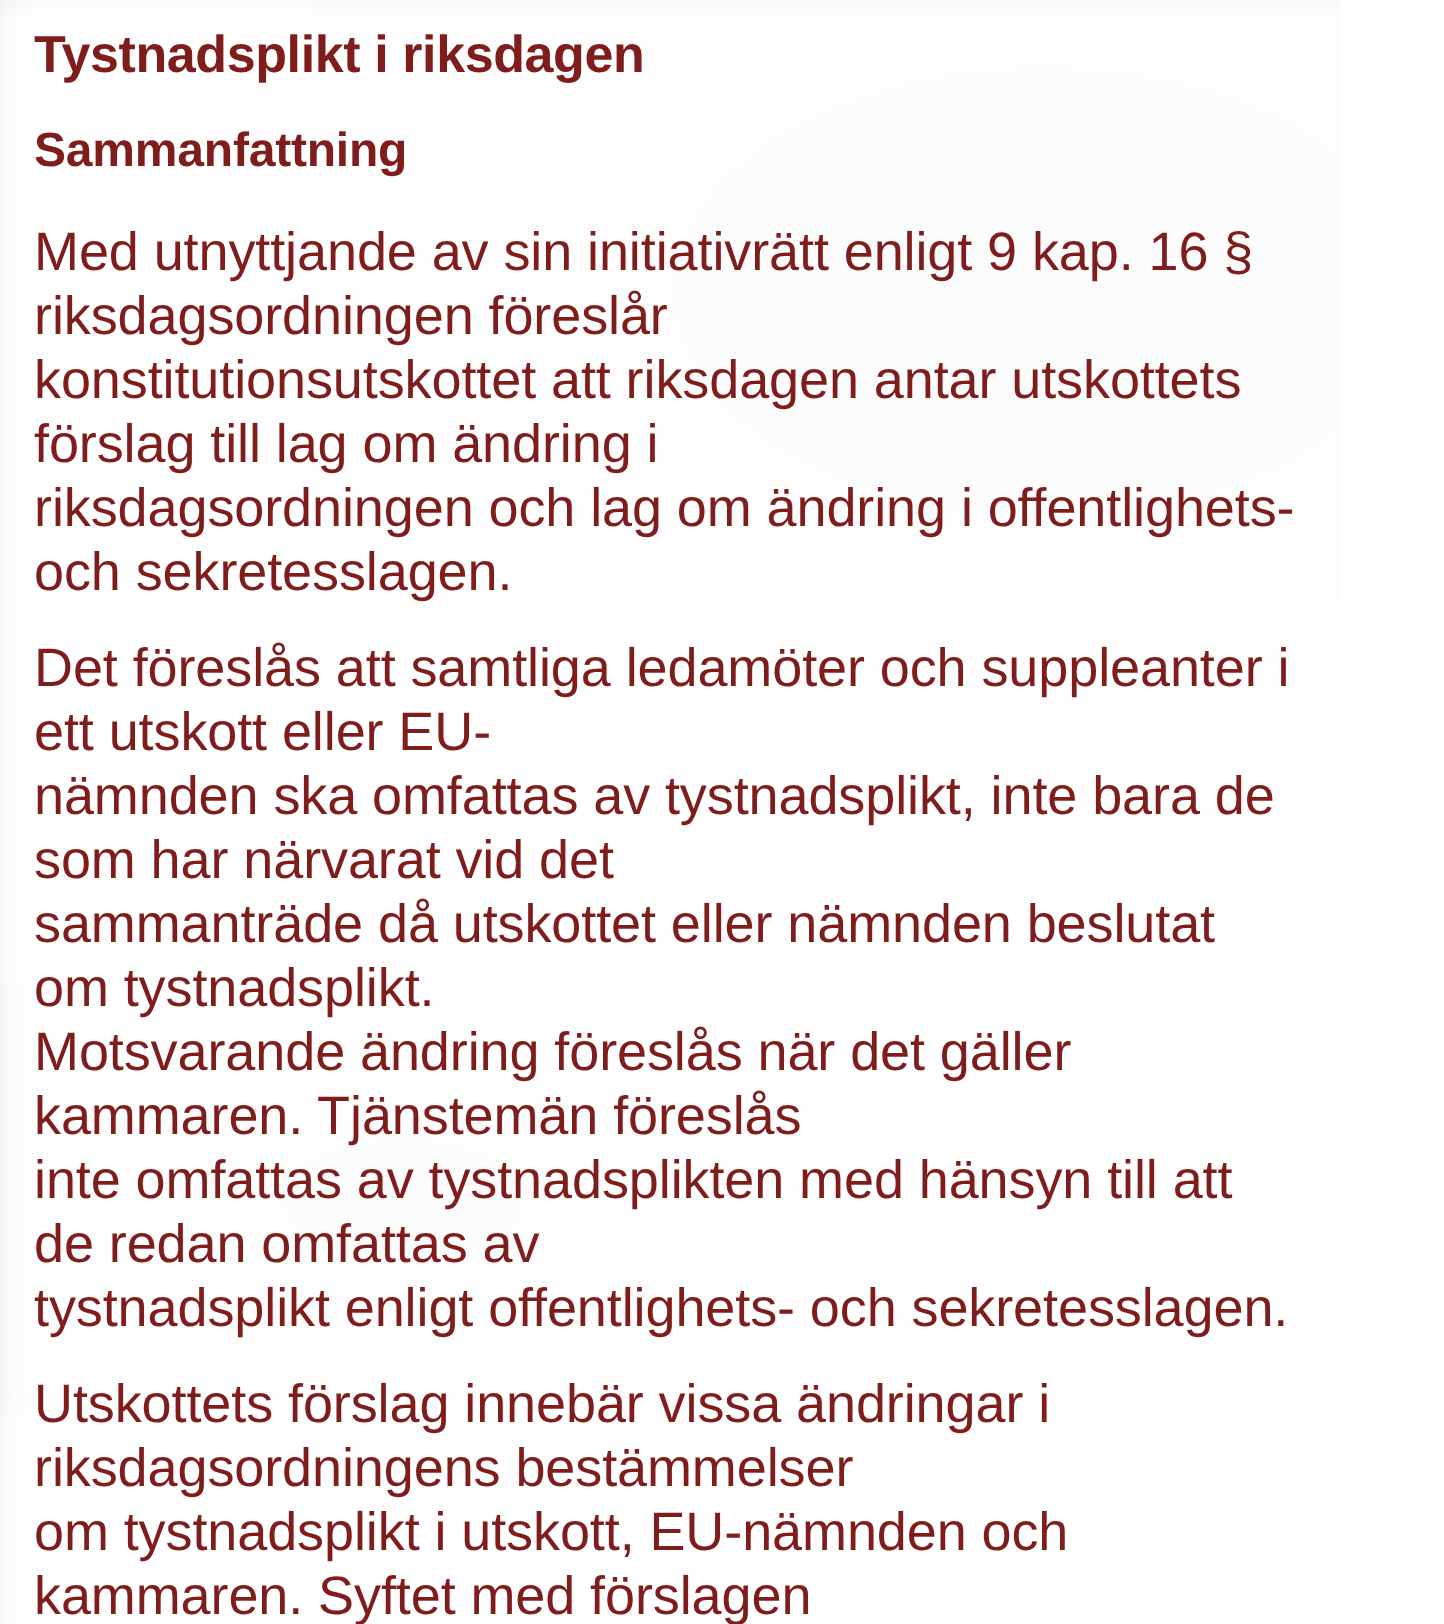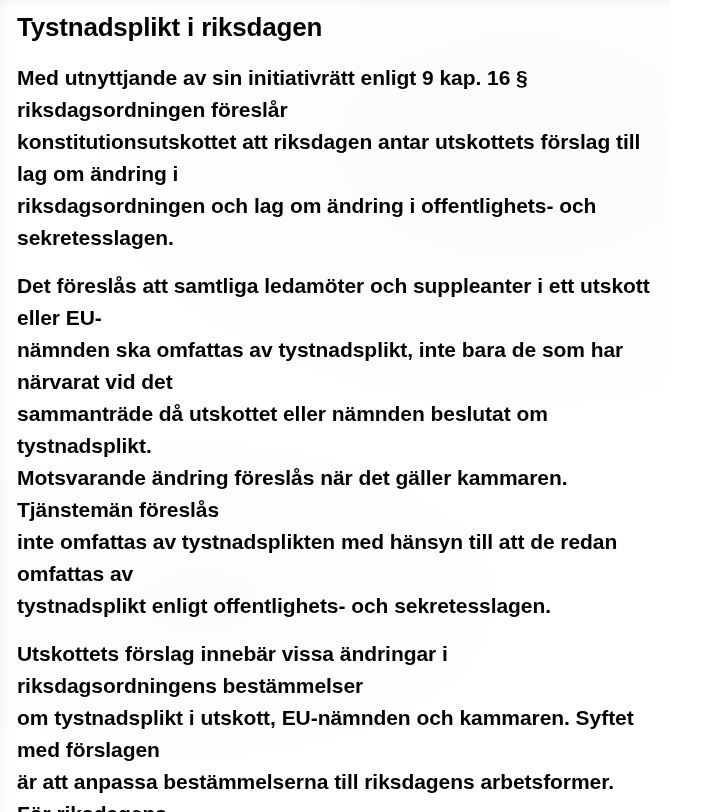--- a/index.html
+++ b/index.html
@@ -9,21 +9,21 @@
     background: #ffffff;
   }
 
   .page {
     position: relative;
     width: 670px;
     height: 812px;
     background: #fdfdfd;
     overflow: hidden;
     font-family: "Liberation Sans", sans-serif;
-    color: #000000;
+    color: #7f1d1d;
     -webkit-font-smoothing: none;
   }
 
   
   .scan-tint {
     position: absolute;
     inset: 0;
     background:
       linear-gradient(90deg, rgba(0,0,0,0.030) 0px, rgba(0,0,0,0.012) 6px, rgba(0,0,0,0.000) 16px),
       linear-gradient(180deg, rgba(0,0,0,0.022) 0px, rgba(0,0,0,0.000) 9px),
@@ -50,43 +50,43 @@
   .section-heading {
     font-size: 24px;
     font-weight: bold;
     line-height: 28px;
     letter-spacing: -0.1px;
     margin: 0;
     padding-top: 20px;
   }
 
   .para {
-    font-size: 21px;
+    font-size: 27px;
     line-height: 32px;
     letter-spacing: -0.05px;
     margin: 0;
     padding-top: 16px;
     white-space: pre-line;
-    font-weight: bold;
   }
 
   .para.first-para {
     padding-top: 20px;
   }
 </style>
 </head>
 <body>
 
 <div class="page">
   <div class="scan-tint"></div>
 
   <div class="content">
 
     <h1 class="doc-title">Tystnadsplikt i riksdagen</h1>
 
+    <h2 class="section-heading">Sammanfattning</h2>
 
     <p class="para first-para">Med utnyttjande av sin initiativrätt enligt 9 kap. 16 § riksdagsordningen föreslår
 konstitutionsutskottet att riksdagen antar utskottets förslag till lag om ändring i
 riksdagsordningen och lag om ändring i offentlighets- och sekretesslagen.</p>
 
     <p class="para">Det föreslås att samtliga ledamöter och suppleanter i ett utskott eller EU-
 nämnden ska omfattas av tystnadsplikt, inte bara de som har närvarat vid det
 sammanträde då utskottet eller nämnden beslutat om tystnadsplikt.
 Motsvarande ändring föreslås när det gäller kammaren. Tjänstemän föreslås
 inte omfattas av tystnadsplikten med hänsyn till att de redan omfattas av

